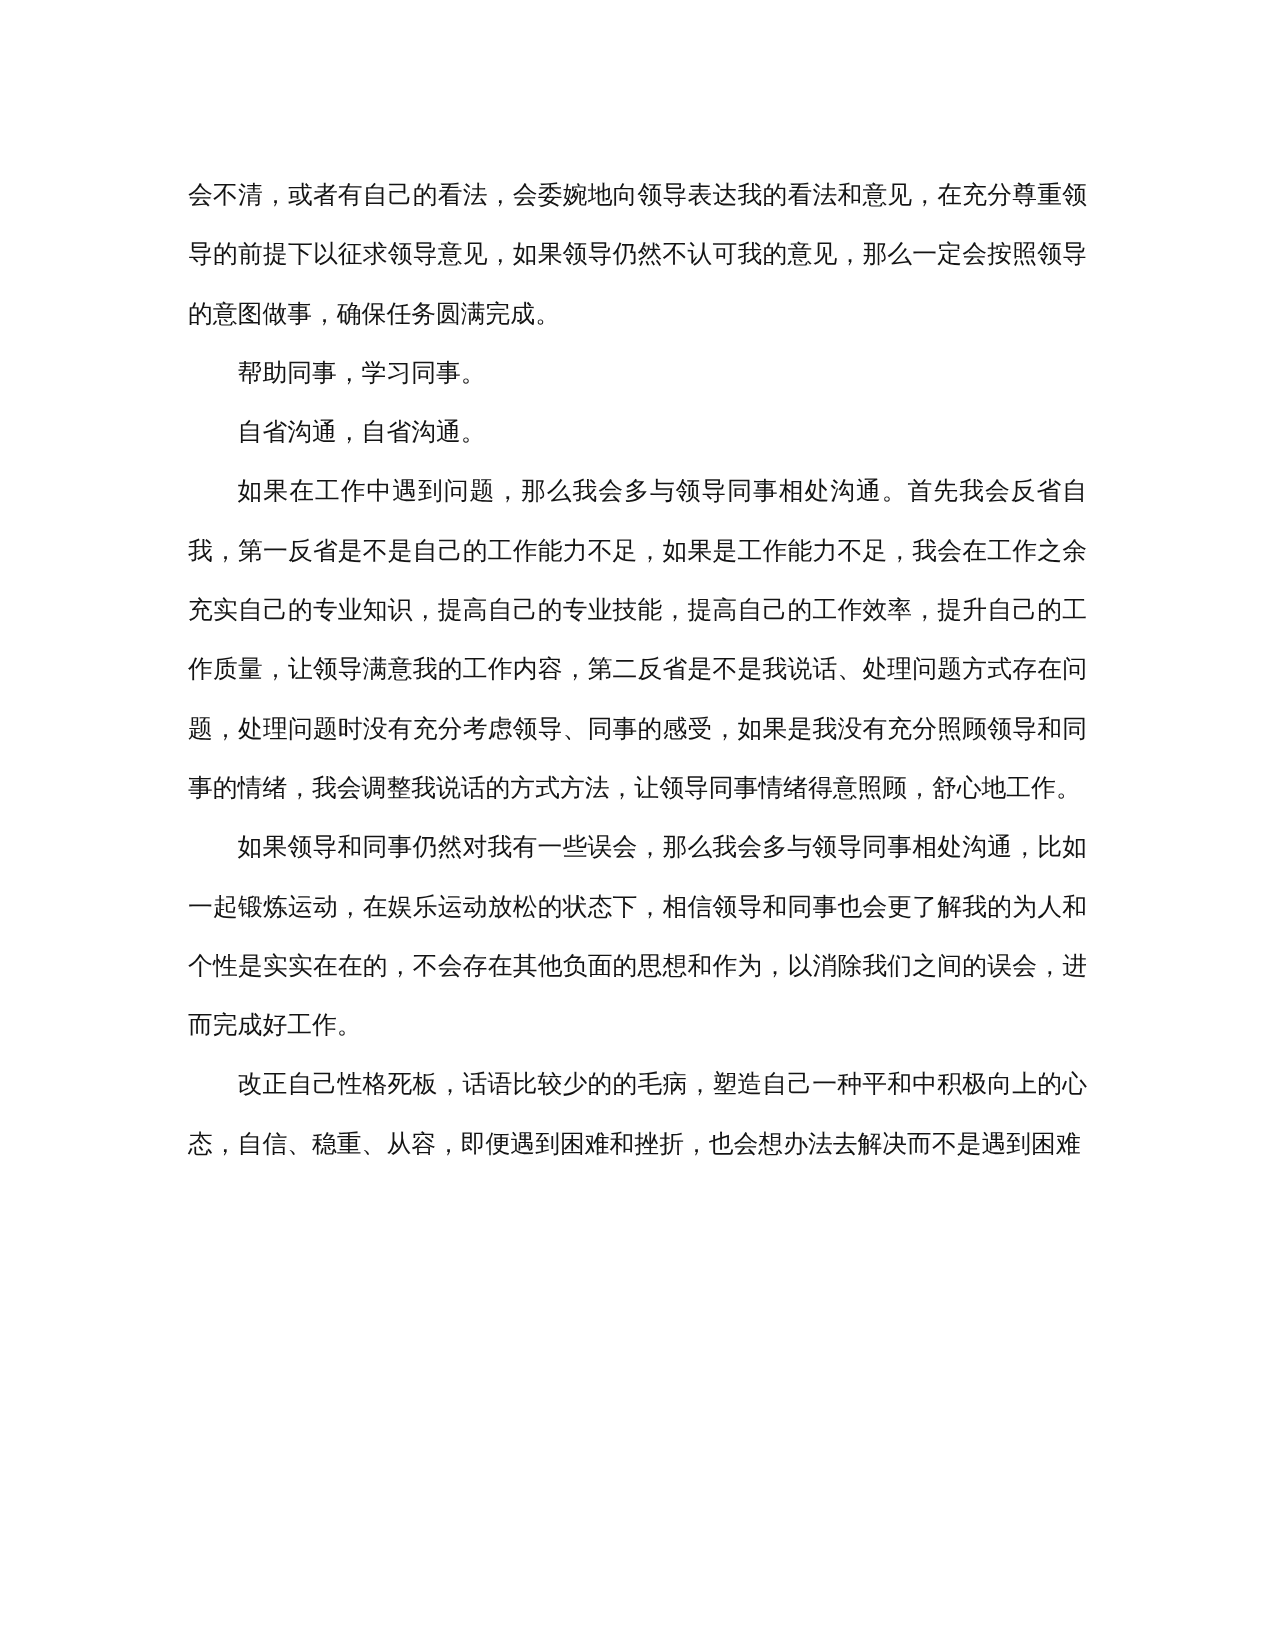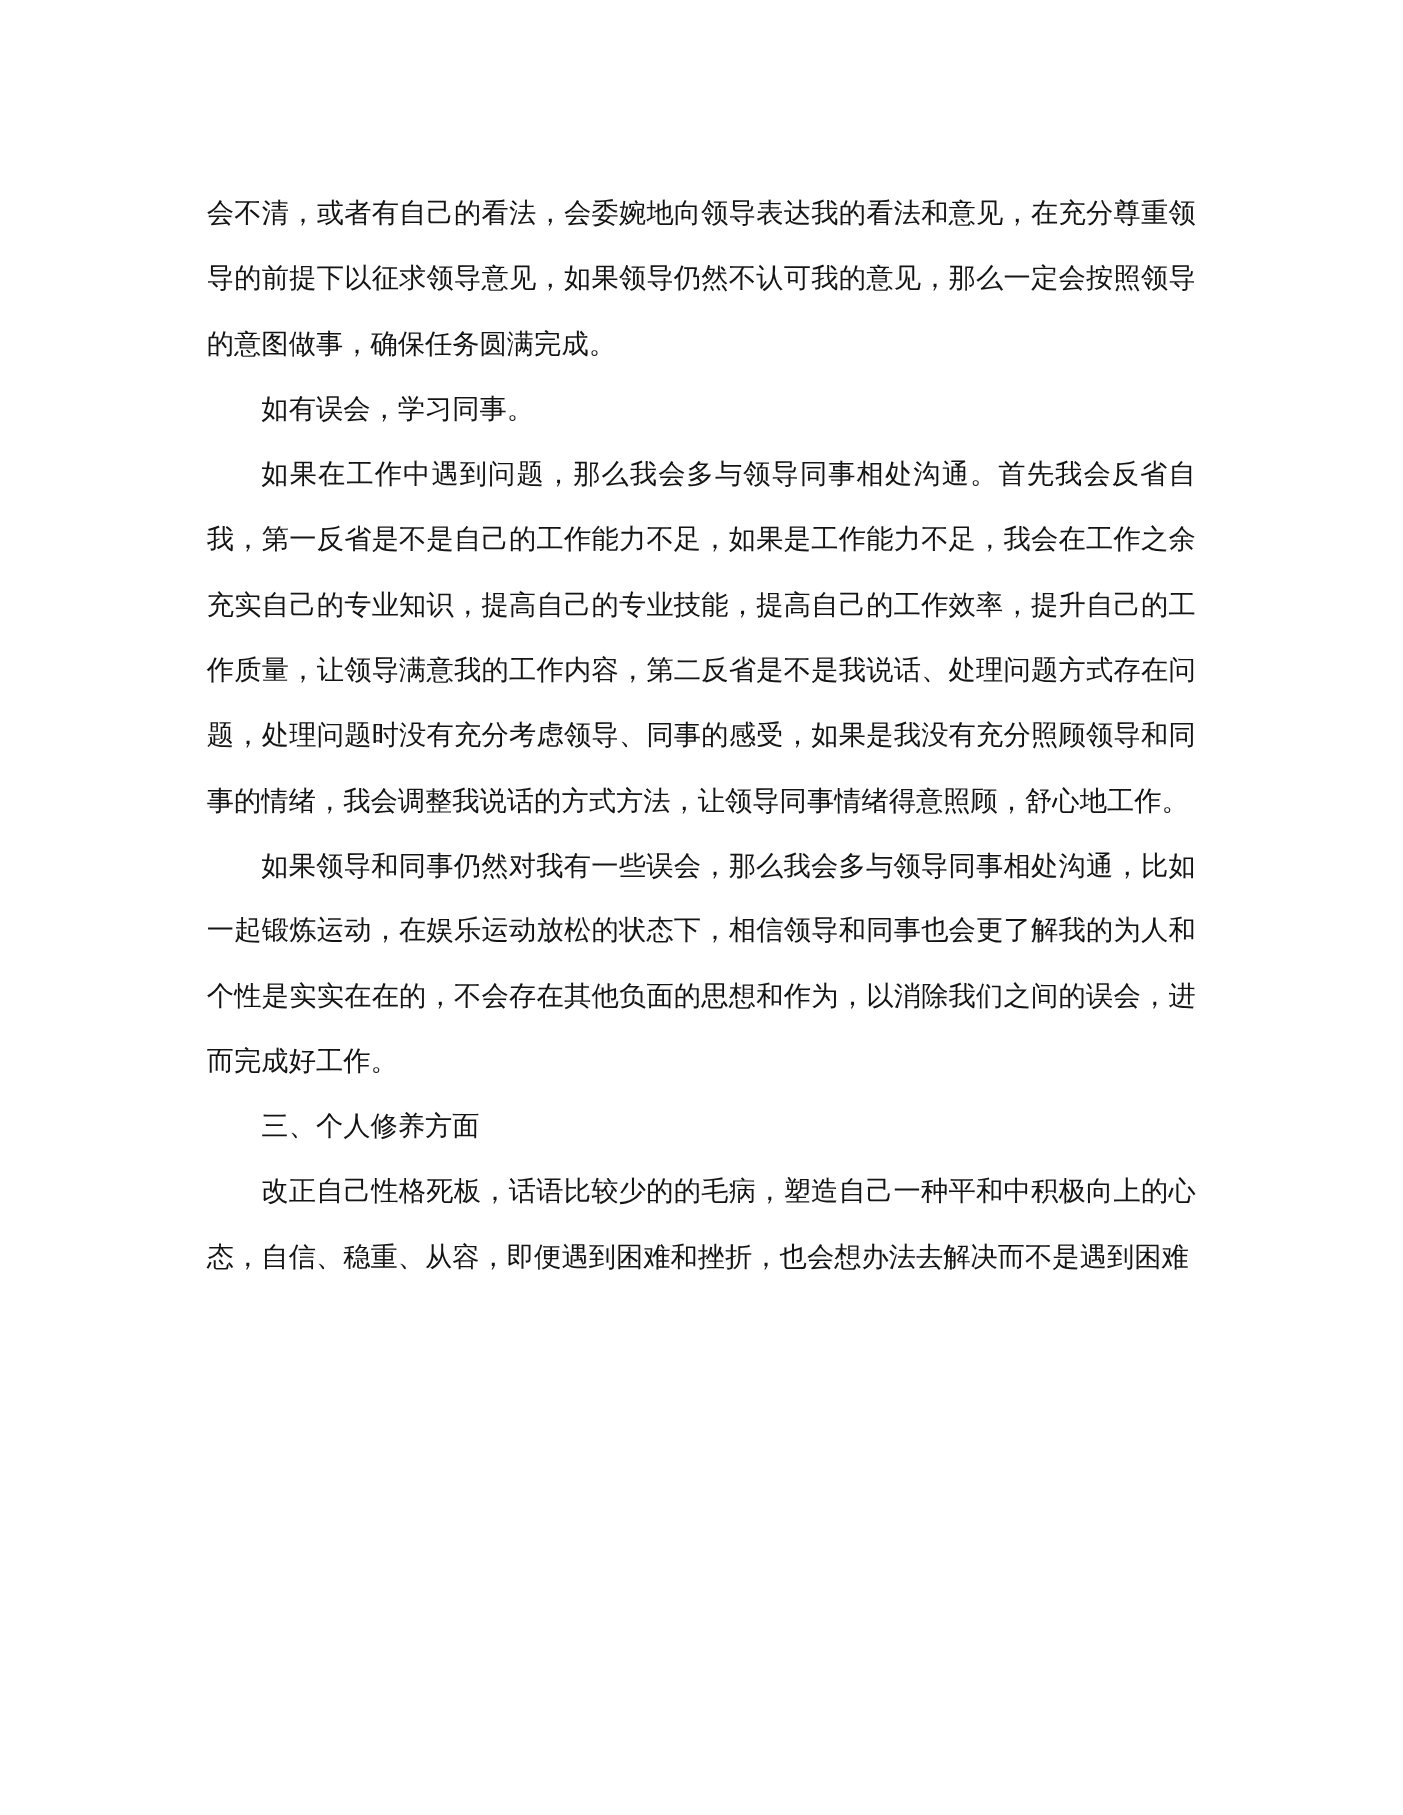--- a/index.html
+++ b/index.html
@@ -34,19 +34,19 @@
   .text-block p.indent {
     text-indent: 2em;
   }
 </style>
 </head>
 <body>
 
 <div class="page">
   <div class="text-block">
     <p class="">会不清，或者有自己的看法，会委婉地向领导表达我的看法和意见，在充分尊重领导的前提下以征求领导意见，如果领导仍然不认可我的意见，那么一定会按照领导的意图做事，确保任务圆满完成。</p>
-    <p class="indent">如有误会，学习同事。</p>
+    <p class="indent">帮助同事，学习同事。</p>
+    <p class="indent">自省沟通，自省沟通。</p>
     <p class="indent">如果在工作中遇到问题，那么我会多与领导同事相处沟通。首先我会反省自我，第一反省是不是自己的工作能力不足，如果是工作能力不足，我会在工作之余充实自己的专业知识，提高自己的专业技能，提高自己的工作效率，提升自己的工作质量，让领导满意我的工作内容，第二反省是不是我说话、处理问题方式存在问题，处理问题时没有充分考虑领导、同事的感受，如果是我没有充分照顾领导和同事的情绪，我会调整我说话的方式方法，让领导同事情绪得意照顾，舒心地工作。</p>
     <p class="indent">如果领导和同事仍然对我有一些误会，那么我会多与领导同事相处沟通，比如一起锻炼运动，在娱乐运动放松的状态下，相信领导和同事也会更了解我的为人和个性是实实在在的，不会存在其他负面的思想和作为，以消除我们之间的误会，进而完成好工作。</p>
-    <p class="indent">三、个人修养方面</p>
     <p class="indent">改正自己性格死板，话语比较少的的毛病，塑造自己一种平和中积极向上的心态，自信、稳重、从容，即便遇到困难和挫折，也会想办法去解决而不是遇到困难</p>
   </div>
 </div>
 
 </body></html>

